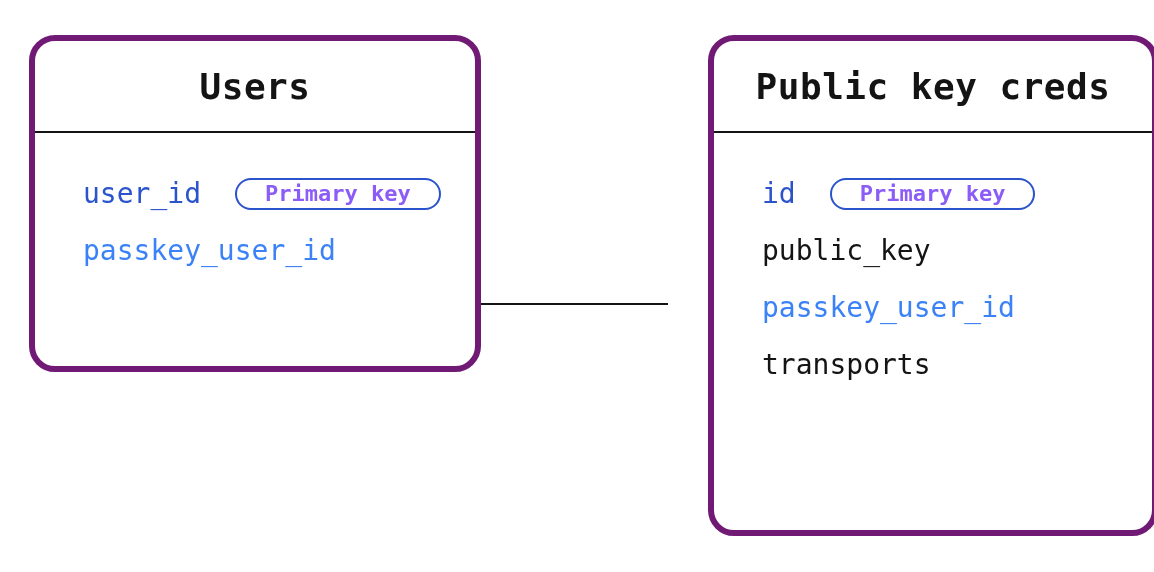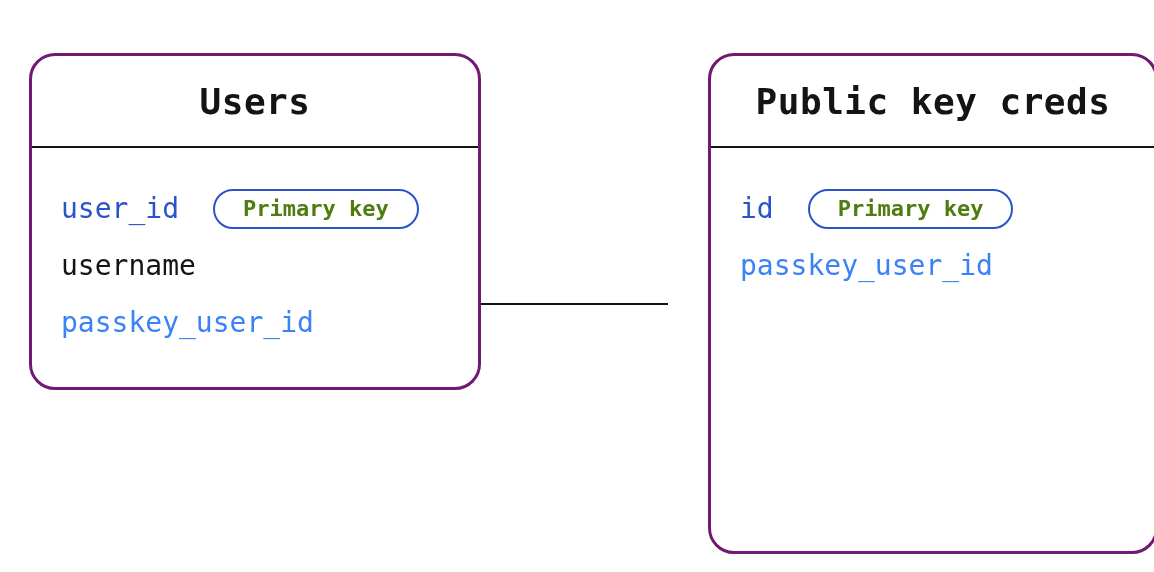--- a/index.html
+++ b/index.html
@@ -7,59 +7,58 @@
     position: relative;
     width: 1154px;
     height: 572px;
     background: #ffffff;
     font-family: "DejaVu Sans Mono", "Liberation Mono", monospace;
     overflow: hidden;
   }
   .table-box {
     position: absolute;
     background: #ffffff;
-    border: 3px solid #701a75;
+    border: 6px solid #701a75;
     border-radius: 26px;
     box-sizing: border-box;
-    margin-top: 18px;
   }
   .tb-users { left: 29px; top: 35px; width: 452px; height: 337px; }
   .tb-pkc   { left: 708px; top: 35px; width: 450px; height: 501px; }
   .table-header {
     height: 90px;
     border-bottom: 2px solid #141414;
     display: flex;
     align-items: center;
     justify-content: center;
     font-weight: 700;
     font-size: 36px;
     letter-spacing: 0.5px;
     color: #141414;
   }
-  .fields { padding: 32px 0 0 29px; }
+  .fields { padding: 32px 0 0 48px; }
   .field-row {
     height: 57px;
     display: flex;
     align-items: center;
     font-size: 28px;
     color: #141414;
     white-space: nowrap;
   }
   .fn-pk { color: #2b54cc; }
   .fn-fk { color: #3b82f6; }
   .badge {
     margin-left: 34px;
     display: inline-flex;
     align-items: center;
     justify-content: center;
-    height: 40px;
+    height: 32px;
     padding: 0 28px;
     border: 2px solid #2b54cc;
     border-radius: 20px;
-    color: #4d7c0f;
+    color: #8b5cf6;
     font-size: 22px;
     font-weight: 700;
     box-sizing: border-box;
   }
   .connector {
     position: absolute;
     left: 481px;
     top: 303px;
     width: 187px;
     height: 2px;
@@ -74,34 +73,37 @@
   <div class="connector"></div>
 
   <div class="table-box tb-users">
     <div class="table-header">Users</div>
     <div class="fields">
       <div class="field-row">
         <span class="fn-pk">user_id</span>
         <span class="badge">Primary key</span>
       </div>
       <div class="field-row">
-        <span>username</span>
-      </div>
-      <div class="field-row">
         <span class="fn-fk">passkey_user_id</span>
       </div>
     </div>
   </div>
 
   <div class="table-box tb-pkc">
     <div class="table-header">Public key creds</div>
     <div class="fields">
       <div class="field-row">
         <span class="fn-pk">id</span>
         <span class="badge">Primary key</span>
       </div>
       <div class="field-row">
+        <span>public_key</span>
+      </div>
+      <div class="field-row">
         <span class="fn-fk">passkey_user_id</span>
+      </div>
+      <div class="field-row">
+        <span>transports</span>
       </div>
     </div>
   </div>
 
 </div>
 
 </body></html>

